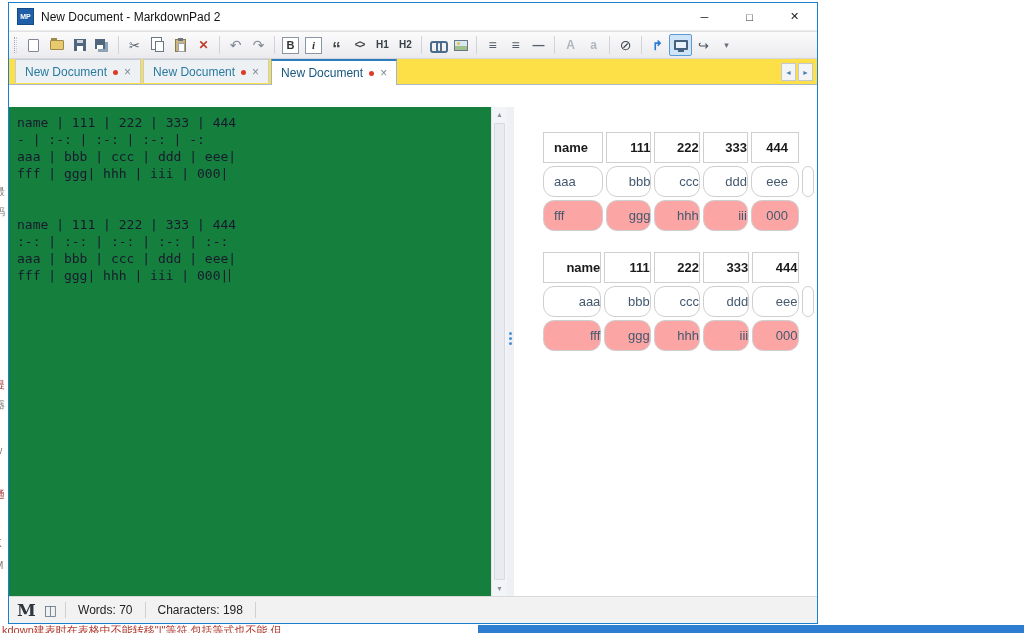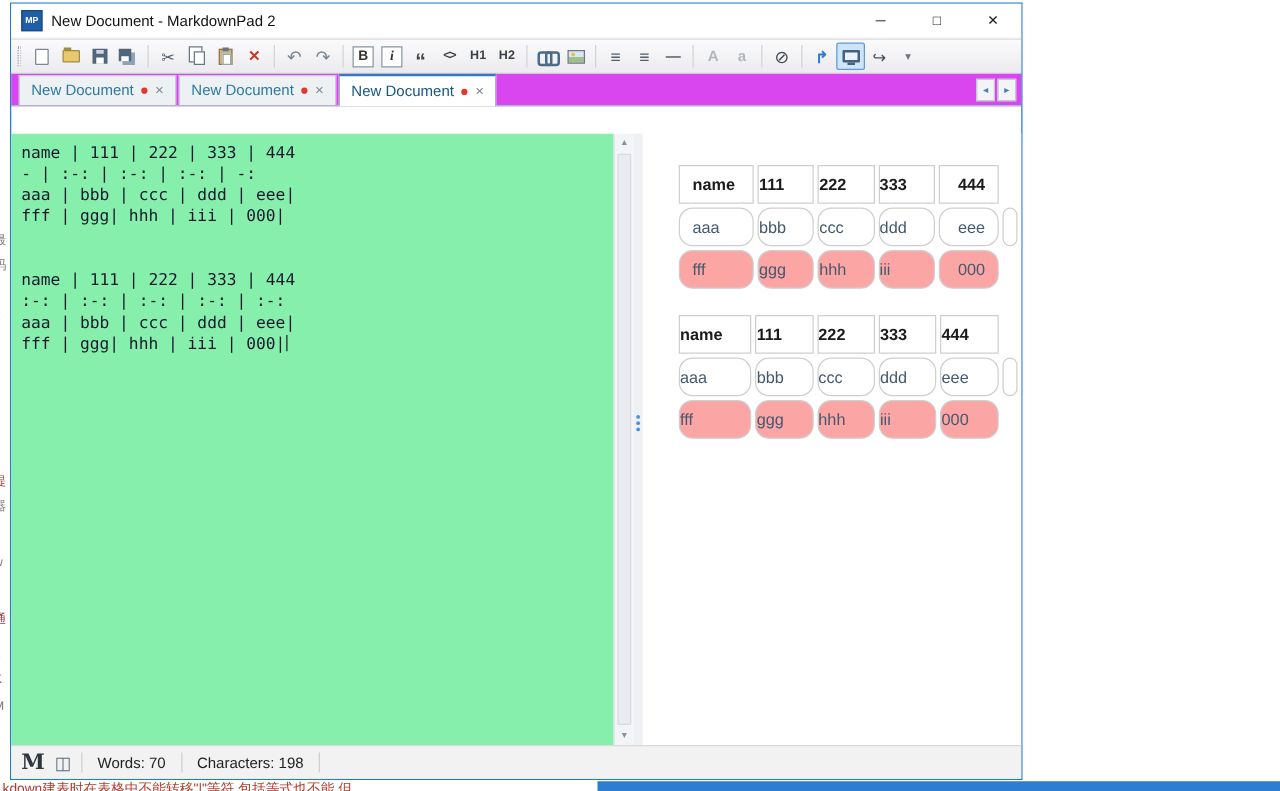--- a/index.html
+++ b/index.html
@@ -67,52 +67,52 @@
   .icon-link { position: relative; width: 15px; height: 9px; }
   .icon-link::before, .icon-link::after { content: ""; position: absolute; top: 0; width: 8px; height: 8px;
                border: 2px solid #4a6b8c; border-radius: 3px; }
   .icon-link::before { left: 0; } .icon-link::after { left: 6px; }
   .icon-image { width: 14px; height: 11px; border: 1px solid #6b7684; background: linear-gradient(#d6e7f6 55%, #9fc08a 45%); position: relative; }
   .icon-image::before { content: ""; position: absolute; top: 1px; left: 2px; width: 3px; height: 3px; border-radius: 50%; background: #e8c13a; }
   .icon-monitor { width: 14px; height: 10px; border: 2px solid #44617e; border-radius: 1px; background: #eaf3fb; position: relative; }
   .icon-monitor::after { content: ""; position: absolute; left: 2px; bottom: -4px; width: 6px; height: 2px; background: #44617e; }
 
   
-  .tabstrip { height: 26px; background: #d946ef; border-bottom: 1px solid #aab9c7;
-              display: flex; align-items: center; padding-left: 6px; position: relative; }
+  .tabstrip { height: 26px; background: #fde047; border-bottom: 1px solid #aab9c7;
+              display: flex; align-items: flex-start; padding-left: 6px; position: relative; }
   .tab { display: inline-flex; align-items: center; height: 24px; padding: 0 9px; margin-right: 2px;
          background: #eef1f4; border: 1px solid #c4cdd6; border-bottom: none; font-size: 12px; position: relative; }
   .tab .tlabel { color: #2a7aa0; }
   .tab.active { background: #fff; border: 1px solid #9eb6c8; border-top: 2px solid #2f7bc0; border-bottom: none;
                 height: 26px; margin-bottom: -1px; z-index: 2; }
   .tab.active .tlabel { color: #17567e; }
   .tdot { width: 5px; height: 5px; border-radius: 50%; background: #e0392b; margin: 1px 4px 0 6px; flex: none; }
   .tclose { font-size: 12px; color: #7d8892; margin-left: 2px; line-height: 1; }
   .tabnav { position: absolute; right: 4px; top: 4px; display: flex; gap: 2px; }
   .tnbtn { width: 15px; height: 18px; background: #f3f4f6; border: 1px solid #c3c9d0; display: inline-flex;
            align-items: center; justify-content: center; font-size: 7px; color: #4a7fb5; }
 
   
   .content { position: absolute; top: 104px; bottom: 27px; left: 0; right: 0; display: flex; }
-  .editor { width: 482px; background: #86efac; padding: 7px 8px; overflow: hidden;
+  .editor { width: 482px; background: #15803d; padding: 7px 8px; overflow: hidden;
             font-family: "DejaVu Sans Mono", monospace; font-size: 13px; line-height: 17px; color: #19192e; }
   .eline { min-height: 17px; white-space: pre; }
   .caret { display: inline-block; width: 1px; height: 13px; background: #222; vertical-align: -2px; margin-left: 1px; }
 
   .vscroll { width: 16px; background: #f3f4f8; border-left: 1px solid #e4e5ea; display: flex; flex-direction: column; }
   .sarrow { height: 15px; display: flex; align-items: center; justify-content: center; font-size: 7px; color: #8a8f99; }
   .sthumb { flex: 1; margin: 1px 2px; background: #e9ebf1; border: 1px solid #d7dae2; border-radius: 1px; }
 
   .splitter { width: 7px; background: #eef0f4; position: relative; }
   .sgrip { position: absolute; left: 2px; top: 46%; width: 3px; height: 3px; border-radius: 50%;
            background: #4a90d9; box-shadow: 0 5px 0 #4a90d9, 0 10px 0 #4a90d9; }
 
   .preview { flex: 1; background: #fff; padding: 22px 0 0 26px; overflow: hidden; }
   .ptable { border-collapse: separate; border-spacing: 3px; margin-bottom: 15px; }
-  .ptable th, .ptable td { border: 1px solid #cfcfcf; height: 31px; text-align: left;
+  .ptable th, .ptable td { border: 1px solid #cfcfcf; height: 31px; text-align: right;
                            font-size: 13px; background: #fff; }
   .ptable th { font-weight: bold; color: #1b1b1b; }
   .ptable td { color: #44586e; border-radius: 11px; }
   .ptable tr:nth-child(3) td { background: #fca5a5; }
   .c0 { width: 66px; } .c { width: 54px; } .cx { width: 16px; }
   .t1 .al { text-align: left; padding-left: 10px; }
   .t1 .ar { text-align: right; padding-right: 10px; }
 
   
   .statusbar { position: absolute; left: 0; right: 0; bottom: 0; height: 27px; background: #f2f2f2;

